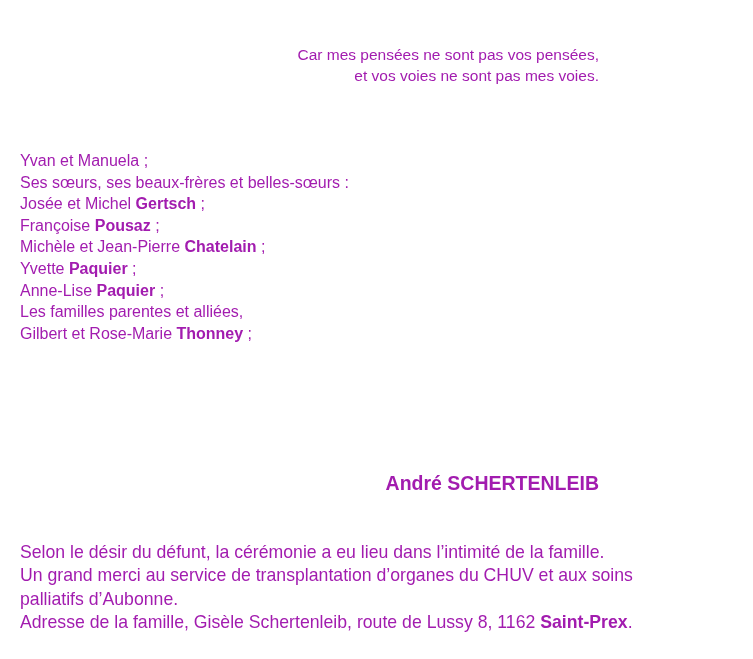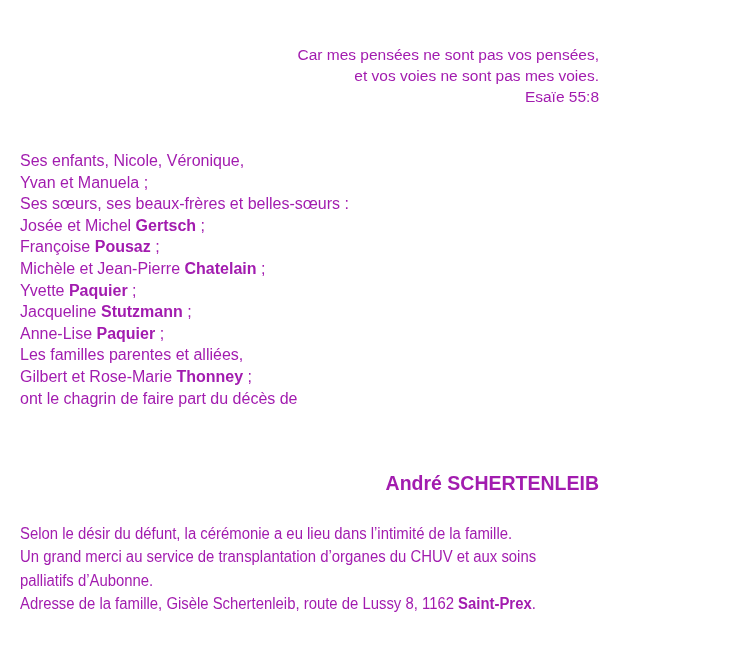--- a/index.html
+++ b/index.html
@@ -47,54 +47,50 @@
     text-align: right;
     font-size: 19.5px;
     font-weight: 700;
     line-height: 24px;
     white-space: pre;
   }
 
   
   .closing {
     position: absolute;
-    top: 522px;
+    top: 540px;
     left: 20px;
-    font-size: 16px;
+    font-size: 19px;
     line-height: 23.3px;
   }
   .closing .line {
     transform: scaleX(0.93);
     transform-origin: 0 0;
   }
 </style>
 </head>
 <body>
 
 <div class="page">
 
   <div class="quote">
     <div class="line">Car mes pensées ne sont pas vos pensées,</div>
     <div class="line">et vos voies ne sont pas mes voies.</div>
-    <div class="line">Esaïe 55:8</div>
   </div>
 
   <div class="family">
-    <div class="line"><span>Ses enfants, Nicole, Véronique,</span><b></b><span></span></div>
     <div class="line"><span>Yvan et Manuela ;</span><b></b><span></span></div>
     <div class="line"><span>Ses sœurs, ses beaux-frères et belles-sœurs :</span><b></b><span></span></div>
     <div class="line"><span>Josée et Michel </span><b>Gertsch</b><span> ;</span></div>
     <div class="line"><span>Françoise </span><b>Pousaz</b><span> ;</span></div>
     <div class="line"><span>Michèle et Jean-Pierre </span><b>Chatelain</b><span> ;</span></div>
     <div class="line"><span>Yvette </span><b>Paquier</b><span> ;</span></div>
-    <div class="line"><span>Jacqueline </span><b>Stutzmann</b><span> ;</span></div>
     <div class="line"><span>Anne-Lise </span><b>Paquier</b><span> ;</span></div>
     <div class="line"><span>Les familles parentes et alliées,</span><b></b><span></span></div>
     <div class="line"><span>Gilbert et Rose-Marie </span><b>Thonney</b><span> ;</span></div>
-    <div class="line"><span>ont le chagrin de faire part du décès de</span><b></b><span></span></div>
   </div>
 
   <div class="heading">André SCHERTENLEIB</div>
 
   <div class="closing">
     <div class="line"><span>Selon le désir du défunt, la cérémonie a eu lieu dans l’intimité de la famille.</span><b></b><span></span></div>
     <div class="line"><span>Un grand merci au service de transplantation d’organes du CHUV et aux soins</span><b></b><span></span></div>
     <div class="line"><span>palliatifs d’Aubonne.</span><b></b><span></span></div>
     <div class="line"><span>Adresse de la famille, Gisèle Schertenleib, route de Lussy 8, 1162 </span><b>Saint-Prex</b><span>.</span></div>
   </div>

